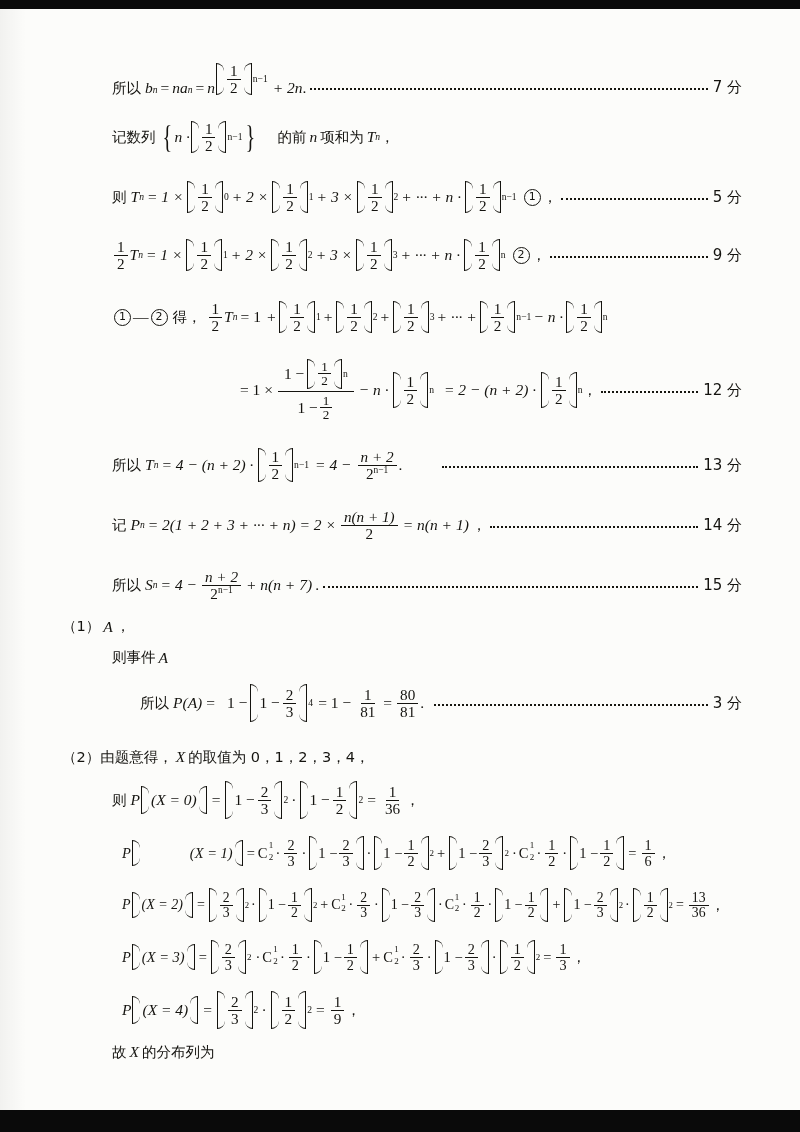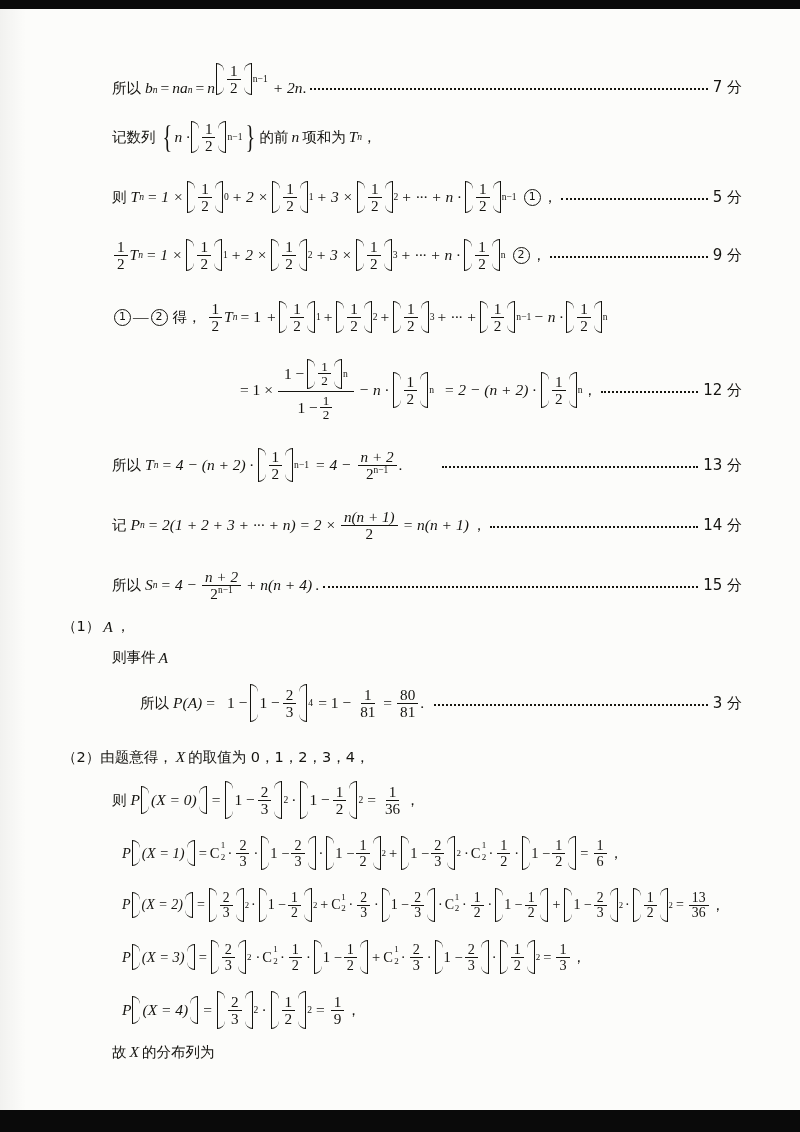--- a/index.html
+++ b/index.html
@@ -172,21 +172,21 @@
     <span class="grp">
       <span class="bb l" style="height:30px;"></span>
       <span class="frac">
         <span class="num">1</span>
         <span class="den">2</span>
       </span>
       <span class="bb r" style="height:30px;"></span>
           <span class="supn">n−1</span>
     </span>
     <span class="brace-r">}</span>
-    <span class="cn" style="margin-left:2px;">的前</span>
+    <span class="cn" style="margin-left:20px;">的前</span>
     <span class="it" style="margin:0 3px;">n</span>
     <span class="cn">项和为</span>
     <span class="it" style="margin-left:3px;">T</span>
         <span class="sub">n</span>
     <span class="cn">，</span>
   </div>
 
   <div class="ln" style="padding:20px 58px 0 112px; height:40px;">
     <span class="cn">则</span>
     <span class="it" style="margin-left:4px;">T</span>
@@ -443,21 +443,21 @@
 
   <div class="ln" style="padding:16px 58px 0 112px; height:44px;">
     <span class="cn">所以</span>
     <span class="it" style="margin-left:4px;">S</span>
         <span class="sub">n</span>
     <span class="it" style="margin:0 3px;">= 4 −</span>
     <span class="frac">
       <span class="num it">n + 2</span>
       <span class="den"><span>2</span><span class="supn">n−1</span></span>
     </span>
-    <span class="it" style="margin:0 3px;">+ n(n + 4)</span>
+    <span class="it" style="margin:0 3px;">+ n(n + 7)</span>
     <span>.</span>
     <span class="leader"></span>
     <span class="score cn">15 分</span>
   </div>
 
 
   <div class="ln" style="padding:6px 0 0 62px; height:27px;">
     <span class="cn">（1）</span>
     <span class="it" style="margin:0 3px;">A</span>
     <span class="cn">，</span>
@@ -547,21 +547,21 @@
           <span class="num">1</span>
           <span class="den">36</span>
         </span>
     <span class="cn">，</span>
   </div>
 
   <div class="ln" style="padding:8px 0 0 122px; height:44px; font-size:14.5px;">
     <span class="it">P</span>
     <span class="grp">
       <span class="bb l" style="height:24px;"></span>
-          <span class="it" style="padding:0 1px;">(X = 1)</span>
+          <span class="it" style="padding:0 1px;margin-left:48px;">(X = 1)</span>
           <span class="bb r" style="height:24px;"></span>
     </span>
     <span style="margin:0 3px;">=</span>
     <span style="position:relative;">C<span style="position:absolute;left:11px;top:-5px;font-size:9px;">1</span><span style="position:absolute;left:11px;top:7px;font-size:9px;">2</span></span>
     <span style="margin:0 2px 0 8px;">·</span>
     <span class="frac">
           <span class="num">2</span>
           <span class="den">3</span>
         </span>
     <span style="margin:0 2px;">·</span>

